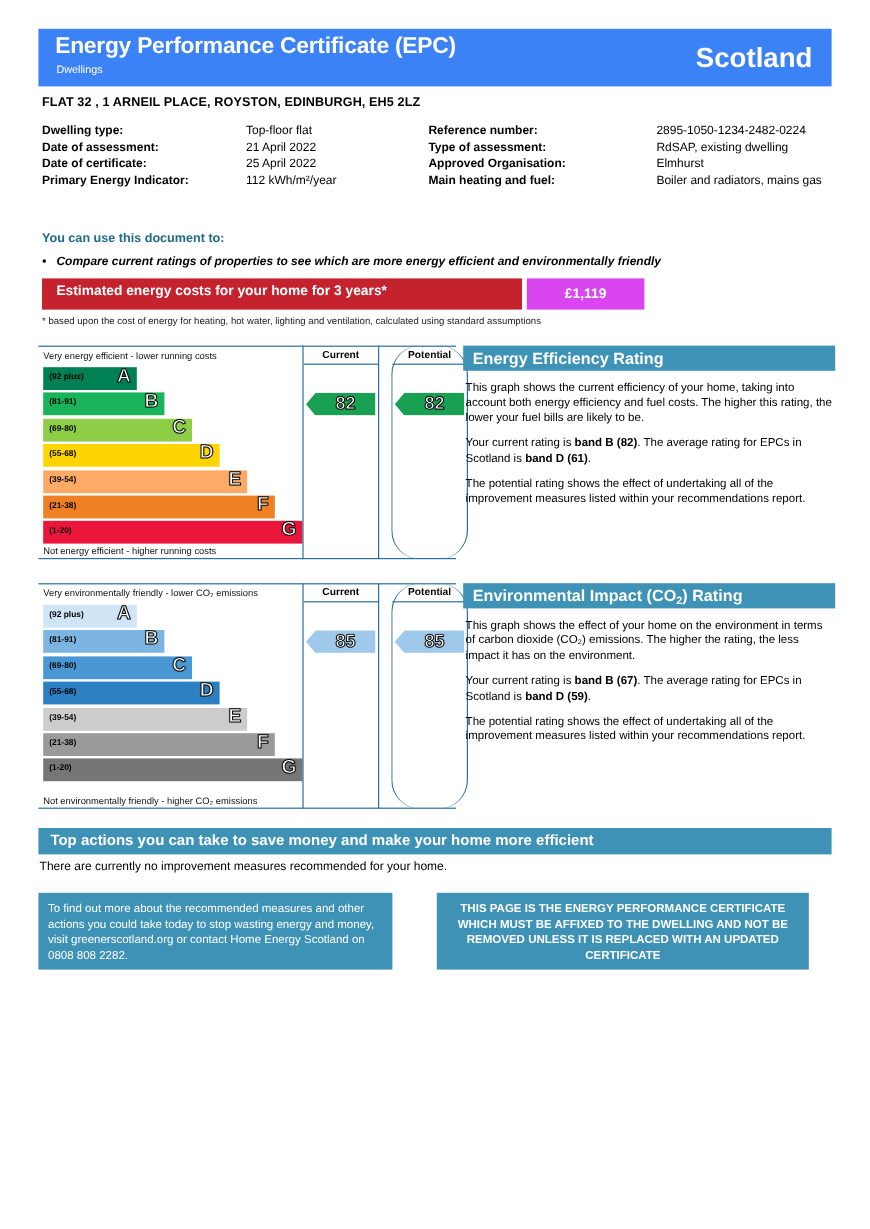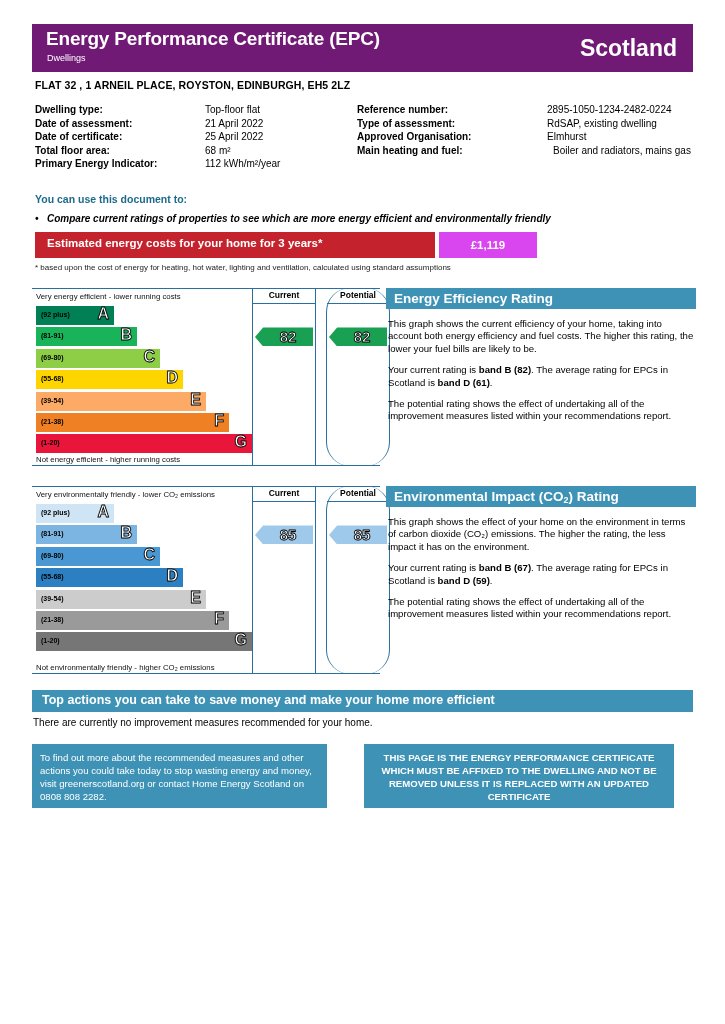--- a/index.html
+++ b/index.html
@@ -15,21 +15,21 @@
     position: relative;
     overflow: hidden;
   }
   .page { position: absolute; left: 0; top: 0; width: 725px; height: 1024px; }
 
   
   .header-bar {
     position: absolute;
     left: 32px; top: 24px;
     width: 661px; height: 48px;
-    background: #701a75;
+    background: #3b82f6;
     color: #ffffff;
   }
   .header-title {
     position: absolute;
     left: 14px; top: 4px;
     font-size: 19px;
     font-weight: bold;
     letter-spacing: -0.2px;
   }
   .header-sub {
@@ -229,42 +229,38 @@
         </div>
         <div class="det-row">
           <div class="det-label">Date of assessment:</div>
           <div class="det-value">21 April 2022</div>
         </div>
         <div class="det-row">
           <div class="det-label">Date of certificate:</div>
           <div class="det-value">25 April 2022</div>
         </div>
         <div class="det-row">
-          <div class="det-label">Total floor area:</div>
-          <div class="det-value">68 m²</div>
-        </div>
-        <div class="det-row">
           <div class="det-label">Primary Energy Indicator:</div>
           <div class="det-value">112 kWh/m²/year</div>
         </div>
       </div>
     <div class="det-col right" id="det-right">
         <div class="det-row">
           <div class="det-label">Reference number:</div>
           <div class="det-value">2895-1050-1234-2482-0224</div>
         </div>
         <div class="det-row">
           <div class="det-label">Type of assessment:</div>
           <div class="det-value">RdSAP, existing dwelling</div>
         </div>
         <div class="det-row">
           <div class="det-label">Approved Organisation:</div>
           <div class="det-value">Elmhurst</div>
         </div>
-        <div class="det-row" style="min-height: 27px; text-align: center;">
+        <div class="det-row" style="min-height: 27px;">
           <div class="det-label">Main heating and fuel:</div>
           <div class="det-value">Boiler and radiators, mains gas</div>
         </div>
       </div>
   </div>
 
   <div class="use-title">You can use this document to:</div>
   <div class="use-bullet"><span class="dot">•</span><span>Compare current ratings of properties to see which are more energy efficient and environmentally friendly</span></div>
 
   <div class="cost-banner">

